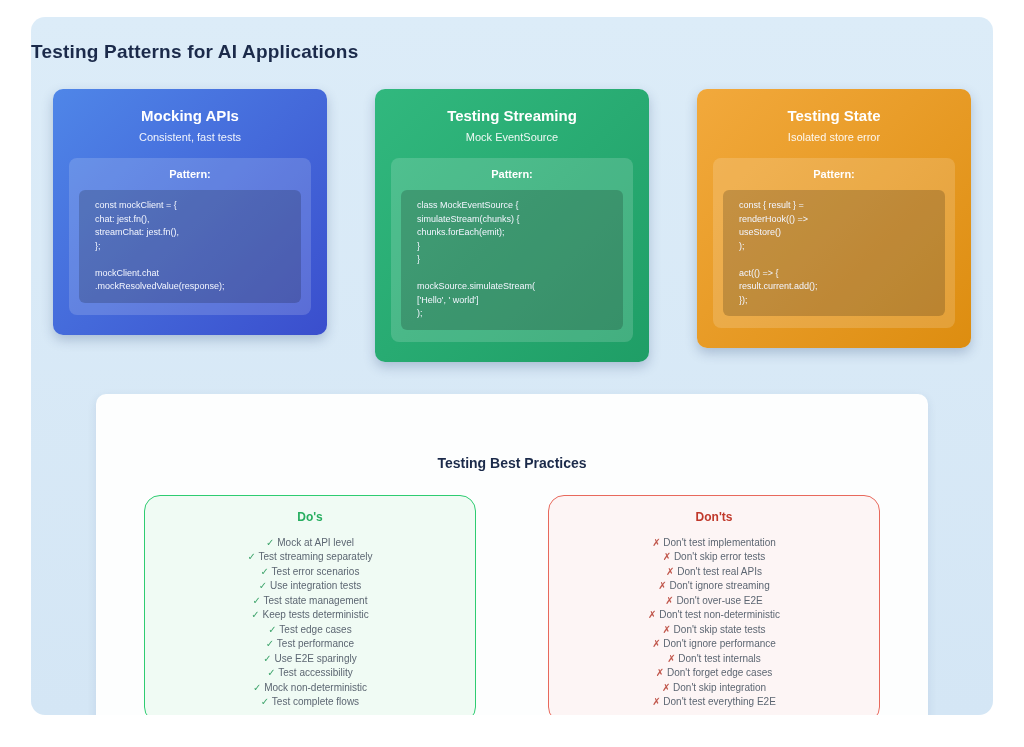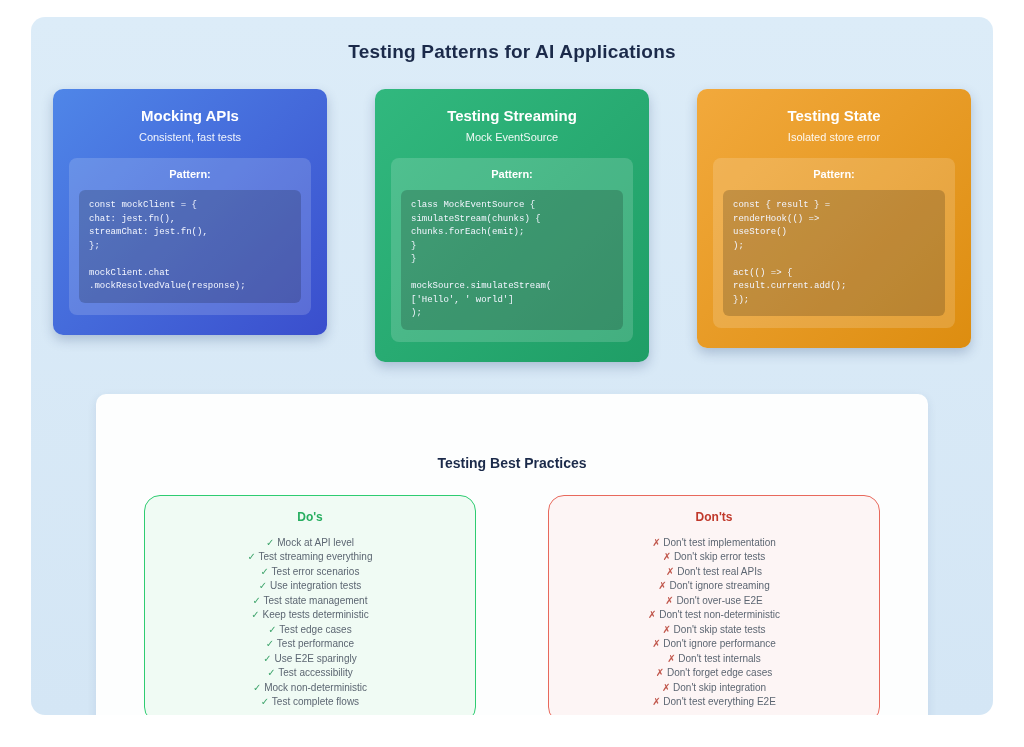--- a/index.html
+++ b/index.html
@@ -12,21 +12,20 @@
   .canvas {
     position: absolute;
     left: 31px; top: 17px;
     width: 962px; height: 698px;
     background: linear-gradient(180deg, #dcecf8 0%, #d4e6f5 100%);
     border-radius: 14px;
     overflow: hidden;
   }
   .page-title {
     margin-top: 24px;
-    text-align: center;
     font-size: 19px;
     font-weight: bold;
     color: #1b2a4a;
     letter-spacing: 0.2px;
   }
   .cards-row {
     display: flex;
     justify-content: center;
     align-items: flex-start;
     gap: 48px;
@@ -46,23 +45,23 @@
   .pattern-panel {
     margin-top: 15px;
     background: rgba(255, 255, 255, 0.16);
     border-radius: 8px;
     padding: 10px 10px 12px;
   }
   .pattern-label { font-size: 11px; font-weight: bold; margin-bottom: 10px; }
   .code-block {
     background: rgba(0, 0, 0, 0.18);
     border-radius: 6px;
-    padding: 9px 10px;
+    padding: 9px 16px;
     text-align: left;
-    font-family: Liberation Mono, monospace;
+    font-family: Liberation Sans, sans-serif;
     font-size: 9px;
     line-height: 1.5;
     color: #f3f6ff;
   }
   .code-line:empty::before { content: "\00a0"; }
   .best-practices {
     width: 832px;
     margin: 32px auto 0;
     background: #fdfefe;
     border-radius: 10px;
@@ -173,21 +172,21 @@
   <div class="best-practices">
     <div class="bp-title">Testing Best Practices</div>
     <div class="bp-boxes">
 
       <div class="bp-box dos">
         <div class="bp-box-title">Do's</div>
         <div class="bp-items">
 
             <div class="bp-item"><span class="mark">✓</span> <span>Mock at API level</span></div>
 
-            <div class="bp-item"><span class="mark">✓</span> <span>Test streaming everything</span></div>
+            <div class="bp-item"><span class="mark">✓</span> <span>Test streaming separately</span></div>
 
             <div class="bp-item"><span class="mark">✓</span> <span>Test error scenarios</span></div>
 
             <div class="bp-item"><span class="mark">✓</span> <span>Use integration tests</span></div>
 
             <div class="bp-item"><span class="mark">✓</span> <span>Test state management</span></div>
 
             <div class="bp-item"><span class="mark">✓</span> <span>Keep tests deterministic</span></div>
 
             <div class="bp-item"><span class="mark">✓</span> <span>Test edge cases</span></div>

